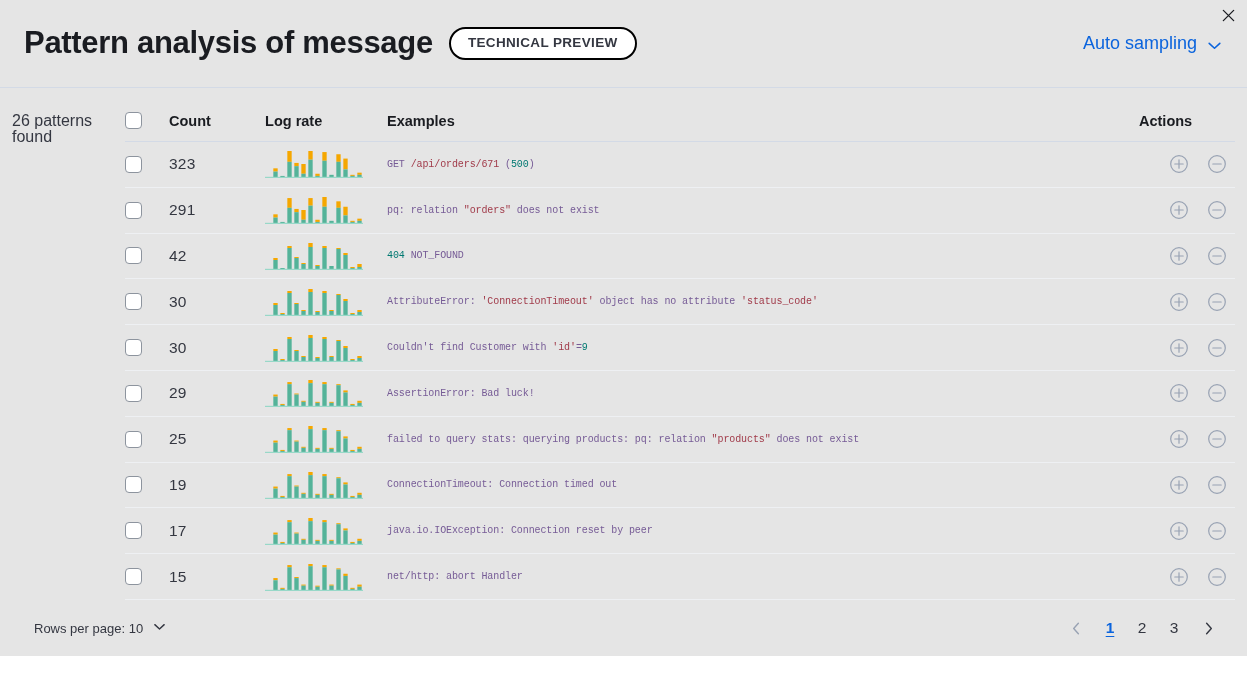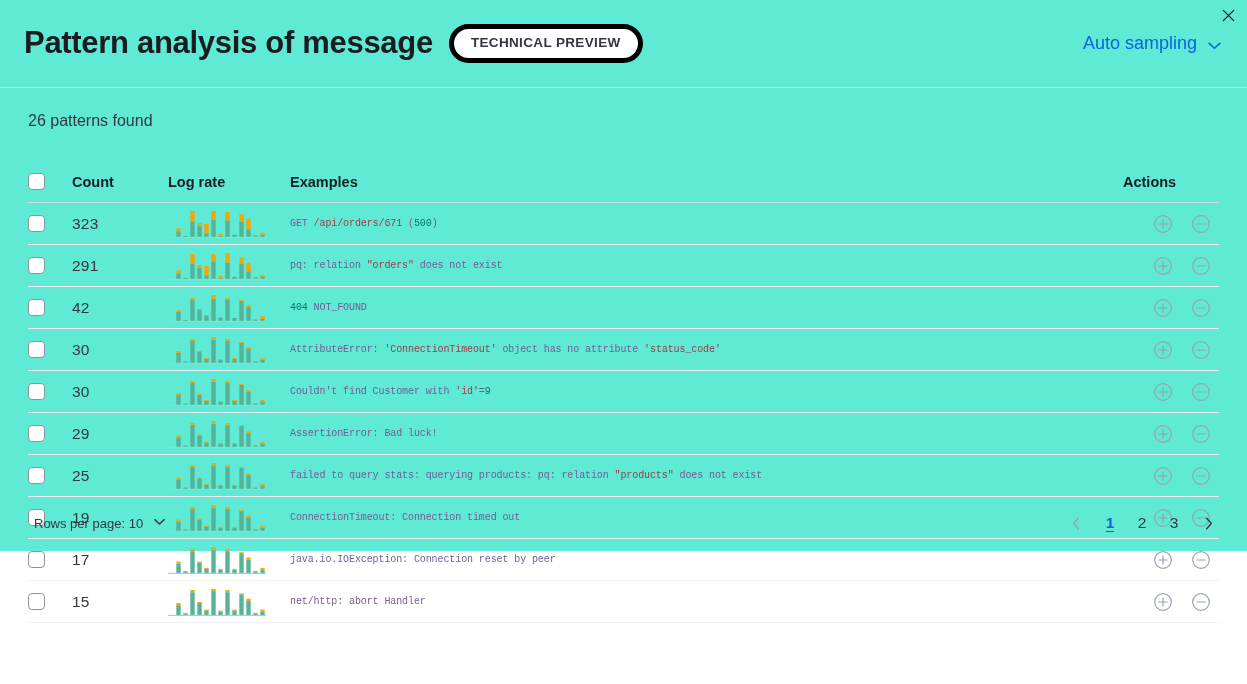--- a/index.html
+++ b/index.html
@@ -11,24 +11,24 @@
   body {
     width: 1247px;
     height: 684px;
     font-family: "Liberation Sans", sans-serif;
     color: #343741;
     overflow: hidden;
     position: relative;
   }
   .flyout {
     width: 1247px;
-    height: 551px;
+    height: 656px;
     display: flex;
     flex-direction: column;
-    background: #5eead4;
+    background: #e5e5e5;
     position: relative;
   }
 
   
   .header {
     height: 88px;
     flex: 0 0 88px;
     border-bottom: 1px solid #d3dae6;
     display: flex;
     align-items: center;
@@ -39,21 +39,21 @@
   .title {
     font-size: 31px;
     font-weight: 700;
     letter-spacing: -0.3px;
     color: #1a1c21;
     line-height: 1.1;
     white-space: nowrap;
   }
   .badge {
     margin-left: 16px;
-    border: 5px solid #000000;
+    border: 2px solid #000000;
     border-radius: 999px;
     padding: 7px 17px 8px;
     font-size: 13.5px;
     font-weight: 700;
     letter-spacing: 0.35px;
     color: #343741;
     white-space: nowrap;
     background: #fff;
     line-height: 1;
   }
@@ -78,24 +78,24 @@
     display: flex;
     align-items: center;
     justify-content: center;
     cursor: pointer;
     color: #343741;
   }
 
   
   .body {
     flex: 1 1 auto;
-    padding: 0 28px;
+    padding: 0 12px;
     box-sizing: border-box;
     display: flex;
-    flex-direction: column;
+    flex-direction: row;
     min-height: 0;
   }
   .patterns-found {
     font-size: 16px;
     color: #343741;
     padding: 25px 0 20px 0;
     line-height: 1;
   }
 
   

